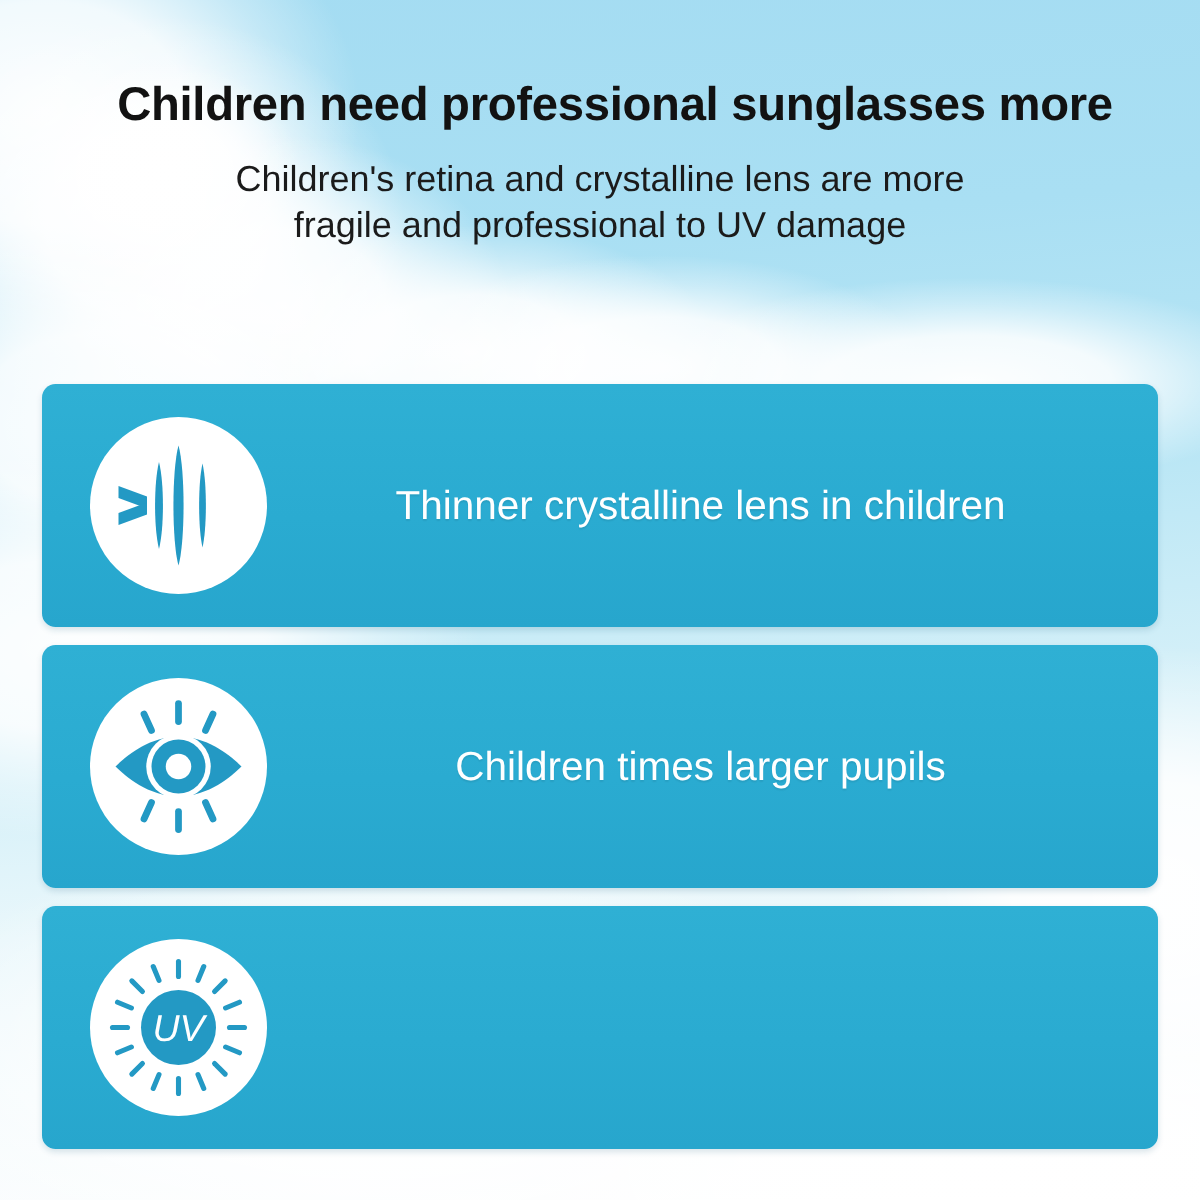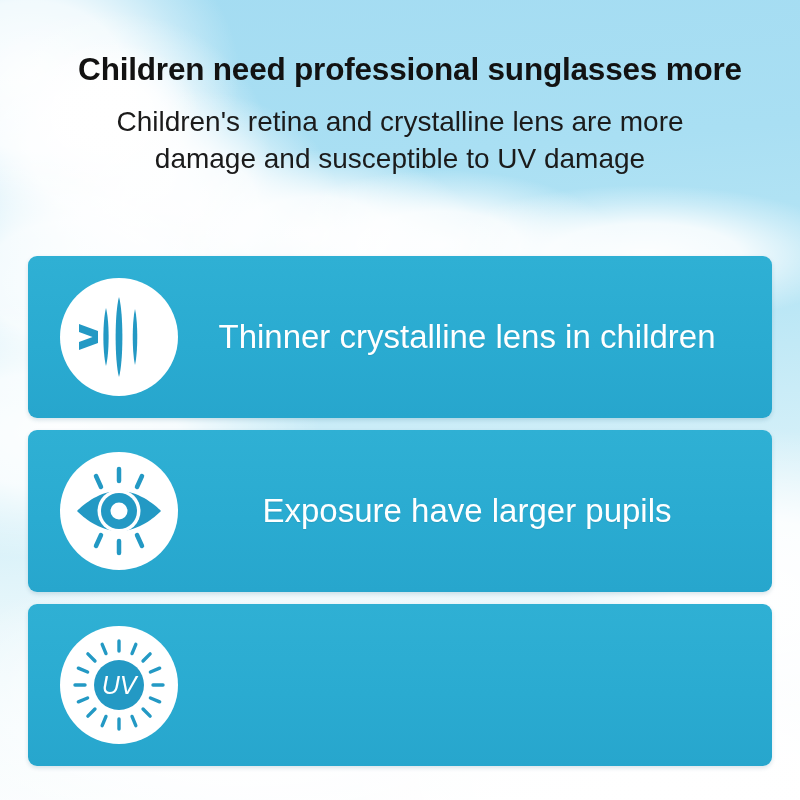--- a/index.html
+++ b/index.html
@@ -58,21 +58,21 @@
     margin-top: 52px;
     font-size: 31.5px;
     font-weight: bold;
     color: #121212;
     letter-spacing: -0.2px;
     line-height: 1.1;
     margin-left: 20px;
   }
   .subtitle {
     margin-top: 17px;
-    font-size: 28px;
+    font-size: 24px;
     font-weight: normal;
     color: #1b1b1b;
     line-height: 1.32;
   }
 
   
   .cards {
     position: absolute;
     left: 28px; top: 256px;
     width: 744px;
@@ -96,21 +96,21 @@
     background: #ffffff;
     display: flex;
     align-items: center;
     justify-content: center;
     font-style: italic;
   }
   .card-text {
     flex: 1 1 auto;
     text-align: center;
     color: #ffffff;
-    font-size: 33px;
+    font-size: 27px;
     line-height: 1.28;
     padding: 0 22px 0 6px;
     text-shadow: 0 1px 1px rgba(0,0,0,0.07);
   }
 
   svg { display: block; }
 </style>
 </head>
 <body>
 
@@ -126,21 +126,21 @@
   <div class="cloud c8"></div>
   <div class="cloud c7"></div>
   <div class="cloud c11"></div>
   <div class="cloud c9"></div>
   <div class="cloud c10"></div>
 
   <div class="header">
     <div class="title">Children need professional sunglasses more</div>
     <div class="subtitle">
       <div>Children's retina and crystalline lens are more</div>
-      <div>damage and susceptible to UV damage</div>
+      <div>fragile and professional to UV damage</div>
     </div>
   </div>
 
   <div class="cards">
 
     <div class="card">
       <div class="icon-wrap">
         <svg width="92" height="92" viewBox="0 0 92 92">
 
           <path d="M46 6 C50.5 22 50.5 70 46 86 C41.5 70 41.5 22 46 6 Z" fill="#2399c4"></path>
@@ -169,21 +169,21 @@
           </g>
 
           <path d="M48 28 C68 28 84 42 90 48 C84 54 68 68 48 68 C28 68 12 54 6 48 C12 42 28 28 48 28 Z" fill="#2399c4"></path>
 
           <circle cx="48" cy="48" r="21.5" fill="#ffffff"></circle>
           <circle cx="48" cy="48" r="18" fill="#2399c4"></circle>
 
           <circle cx="48" cy="48" r="8.5" fill="#ffffff"></circle>
         </svg>
       </div>
-      <div class="card-text">Exposure have larger pupils</div>
+      <div class="card-text">Children times larger pupils</div>
     </div>
 
     <div class="card">
       <div class="icon-wrap">
         <svg width="96" height="96" viewBox="0 0 96 96">
           <g id="sunrays" stroke="#2399c4" stroke-width="3.4" stroke-linecap="round">
             <line x1="48" y1="4" x2="48" y2="14"></line>
             <line x1="48" y1="4" x2="48" y2="14" transform="rotate(22.5 48 48)"></line>
             <line x1="48" y1="4" x2="48" y2="14" transform="rotate(45 48 48)"></line>
             <line x1="48" y1="4" x2="48" y2="14" transform="rotate(67.5 48 48)"></line>

